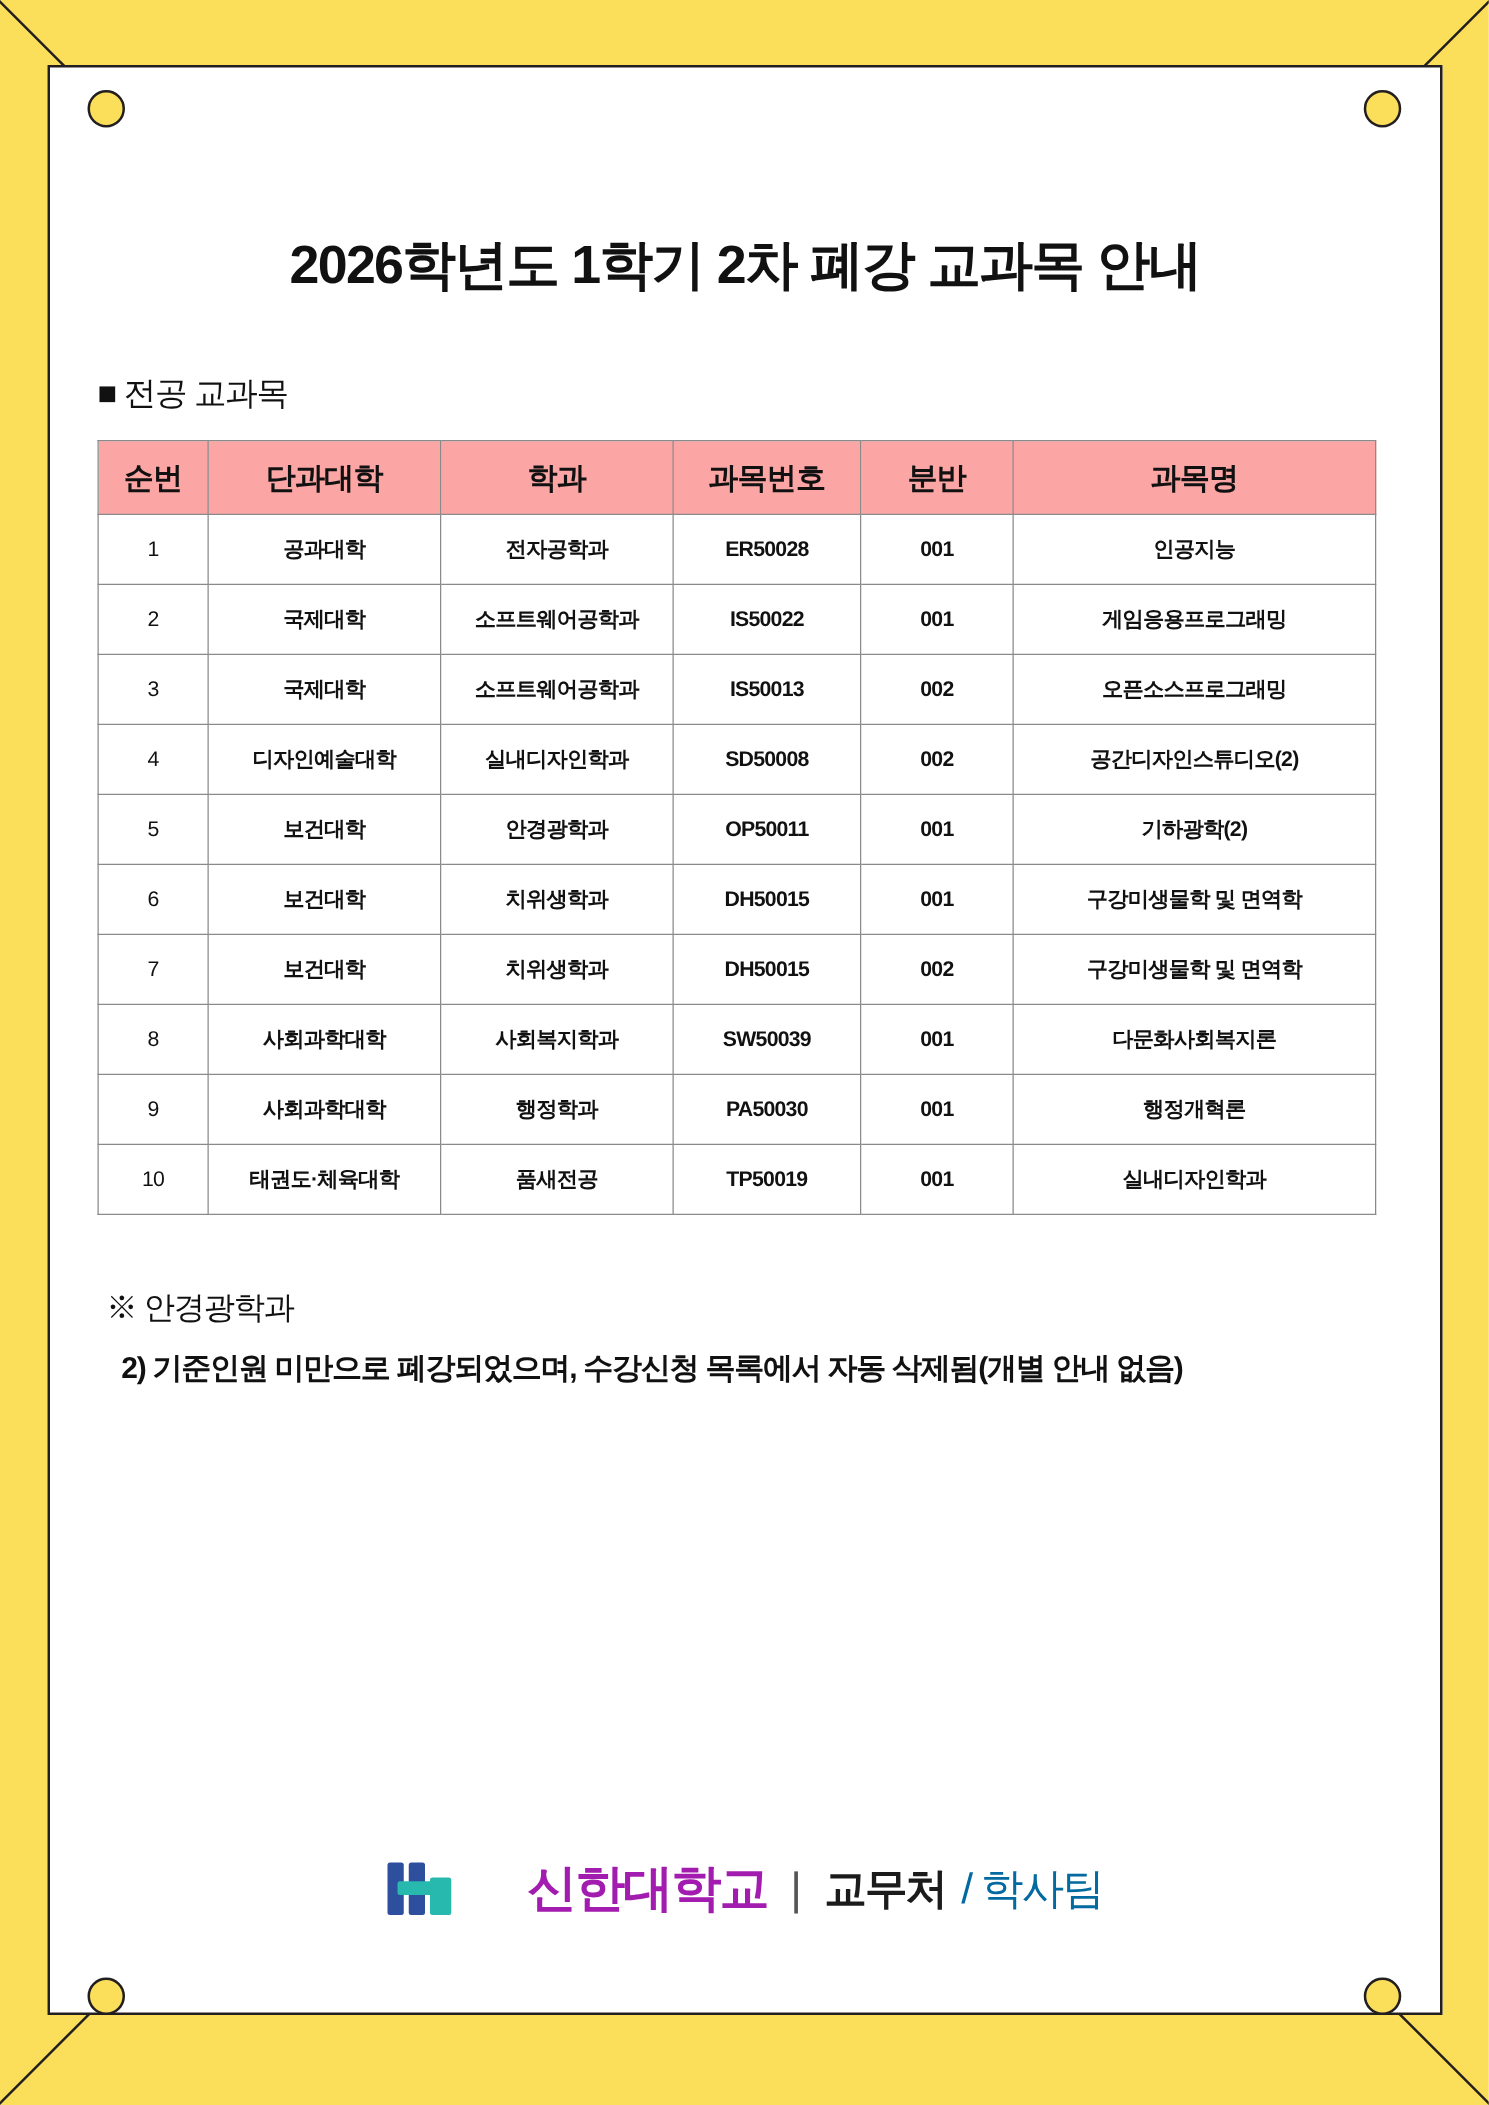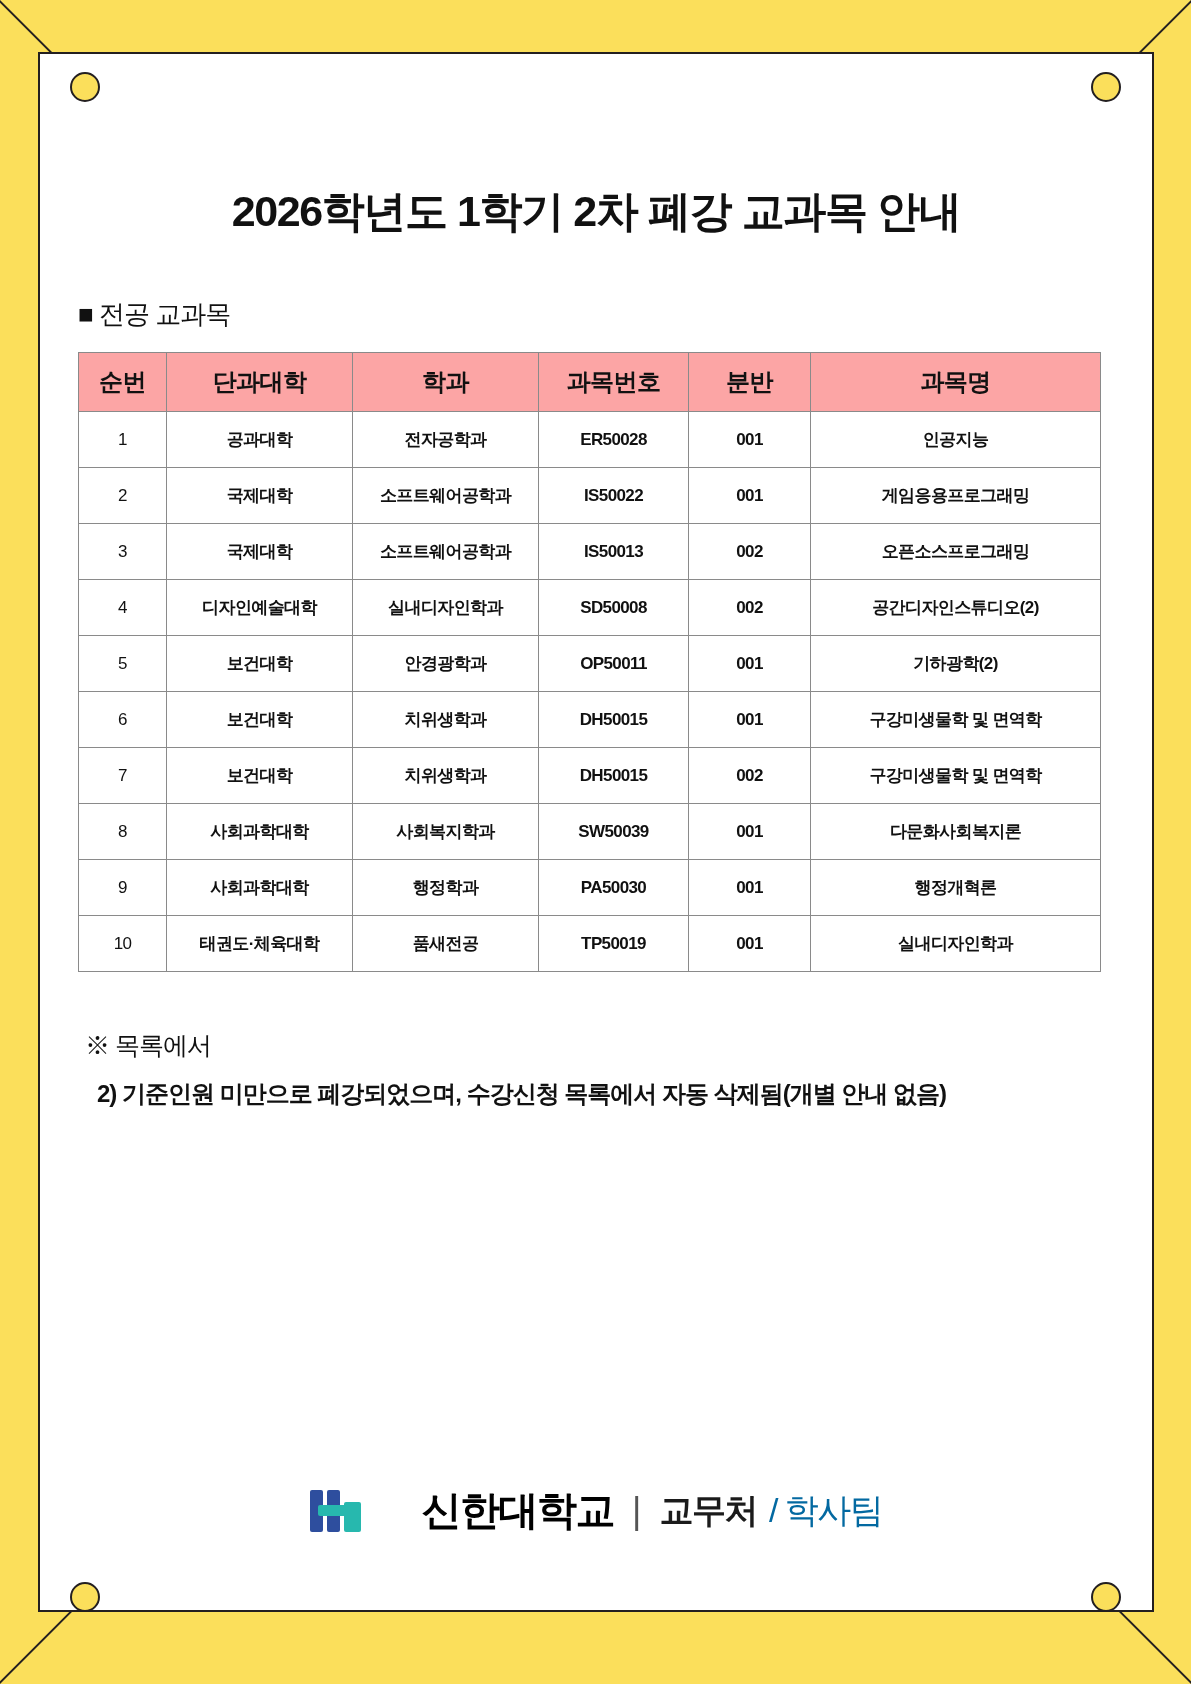--- a/index.html
+++ b/index.html
@@ -153,21 +153,21 @@
   }
   .logo-mark .b1 { left: 0; top: 2px; width: 13px; height: 42px; background: #2E4E9E; }
   .logo-mark .b2 { left: 17px; top: 2px; width: 13px; height: 42px; background: #2E4E9E; }
   .logo-mark .b3 { left: 34px; top: 14px; width: 17px; height: 30px; background: #27B8AE; }
   .logo-mark .b4 { left: 8px; top: 17px; width: 34px; height: 11px; background: #27B8AE; }
 
   .logo-text {
     font-size: 40px;
     font-weight: bold;
     letter-spacing: -1.5px;
-    color: #000000;
+    color: #a21caf;
     margin-left: 48px;
   }
   .logo-div {
     font-size: 36px;
     color: #555;
     margin: 0 6px;
   }
   .logo-dept {
     font-size: 34px;
     font-weight: bold;
@@ -291,21 +291,21 @@
         <td>태권도·체육대학</td>
         <td>품새전공</td>
         <td>TP50019</td>
         <td>001</td>
         <td>실내디자인학과</td>
       </tr>
     </tbody>
   </table>
 
   <div class="notes">
-    <div class="note-head">※ 목록에서</div>
+    <div class="note-head">※ 안경광학과</div>
     <div class="note-item">2) 기준인원 미만으로 폐강되었으며, 수강신청 목록에서 자동 삭제됨(개별 안내 없음)</div>
   </div>
 
   <div class="footer">
     <span class="logo-mark">
       <span class="bar b1"></span>
       <span class="bar b2"></span>
       <span class="bar b4"></span>
       <span class="bar b3"></span>
     </span>

